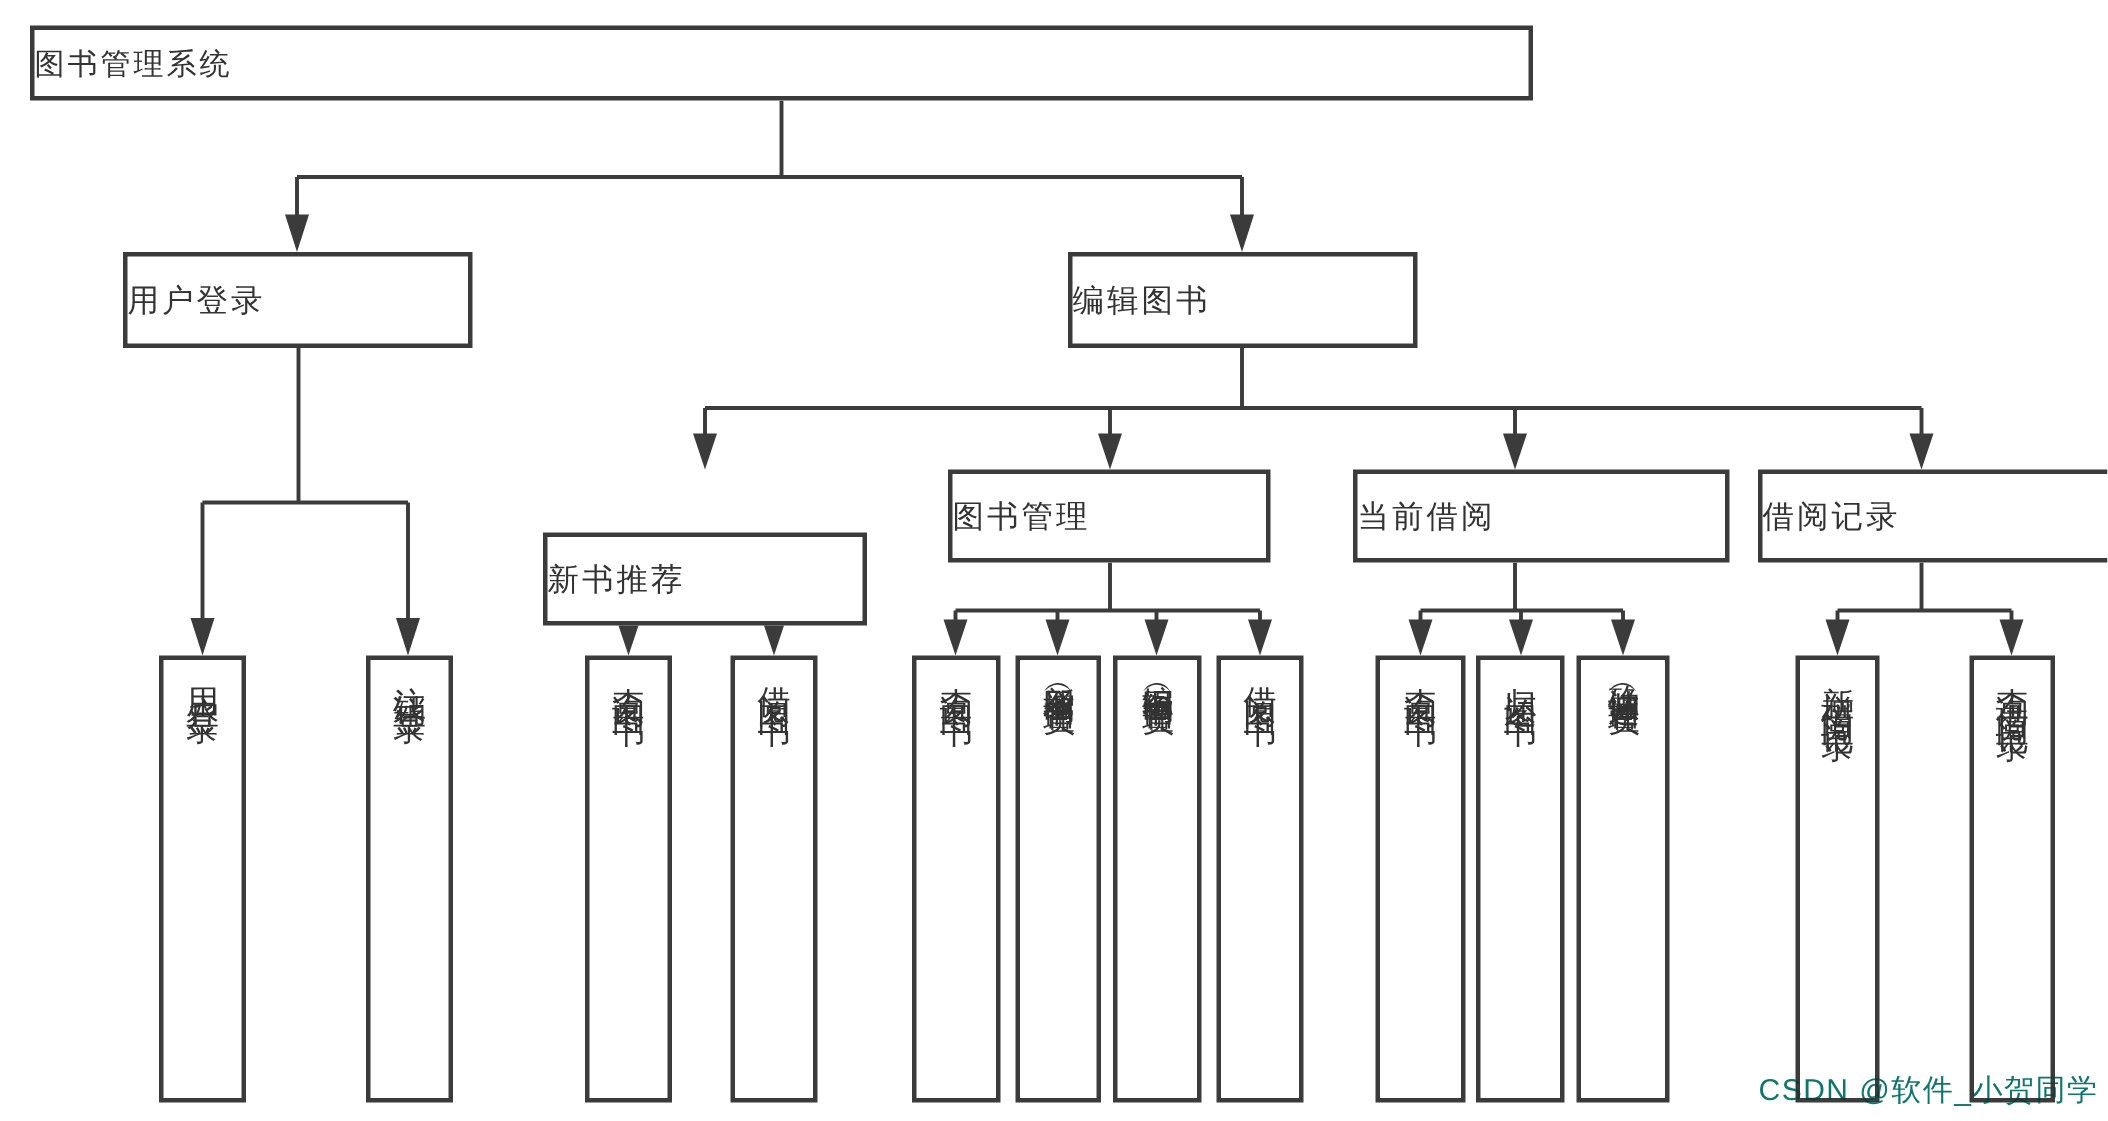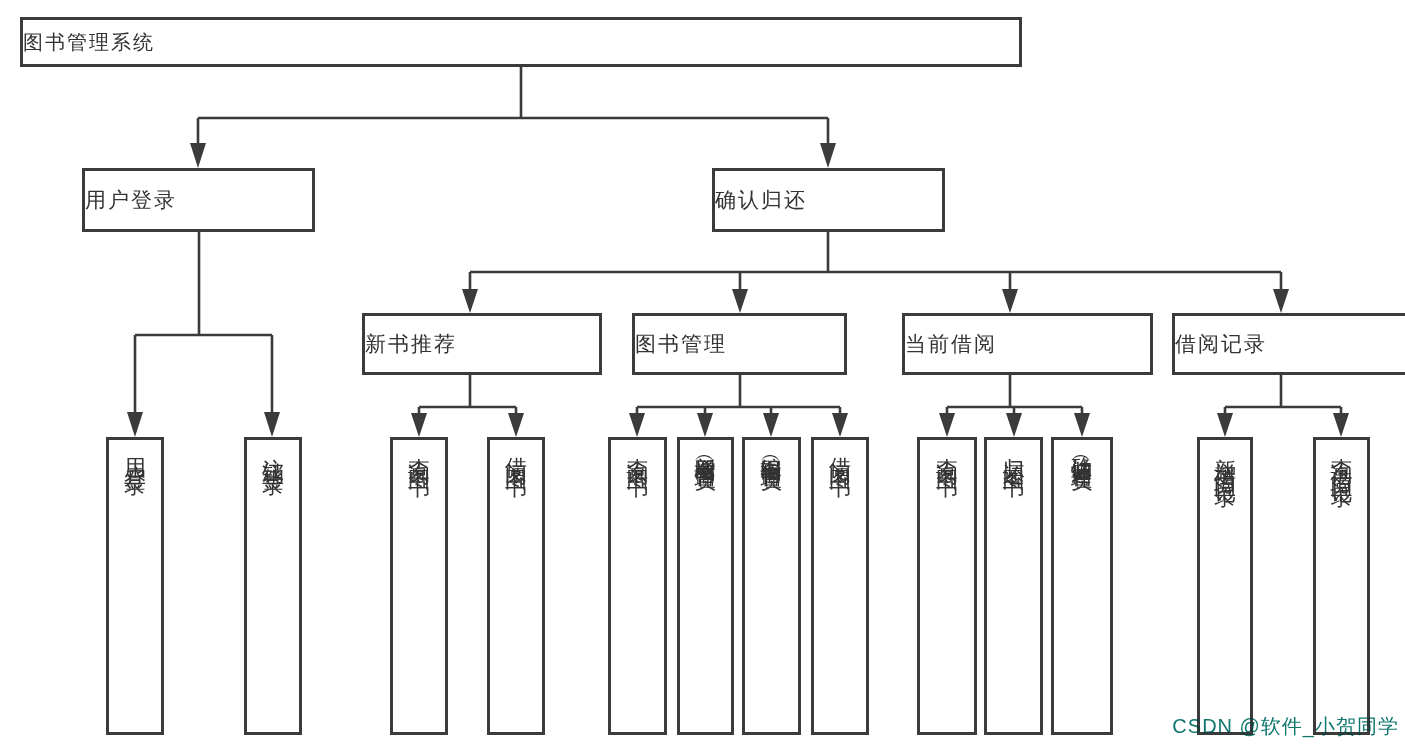--- a/index.html
+++ b/index.html
@@ -75,24 +75,24 @@
   </svg>
 
   <div class="node lvl1">
     <span>图书管理系统</span>
   </div>
 
   <div class="node lvl2" style="left:82px;">
     <span>用户登录</span>
   </div>
   <div class="node lvl2" style="left:712px;">
-    <span>确认归还</span>
+    <span>编辑图书</span>
   </div>
 
-  <div class="node lvl3" style="left:362px; width:240px;">
+  <div class="node lvl3" style="left:362px; width:216px;margin-top:42px;">
     <span>新书推荐</span>
   </div>
   <div class="node lvl3" style="left:632px; width:215px;">
     <span>图书管理</span>
   </div>
   <div class="node lvl3" style="left:902px; width:251px;">
     <span>当前借阅</span>
   </div>
   <div class="node lvl3" style="left:1172px; width:260px;">
     <span>借阅记录</span>

